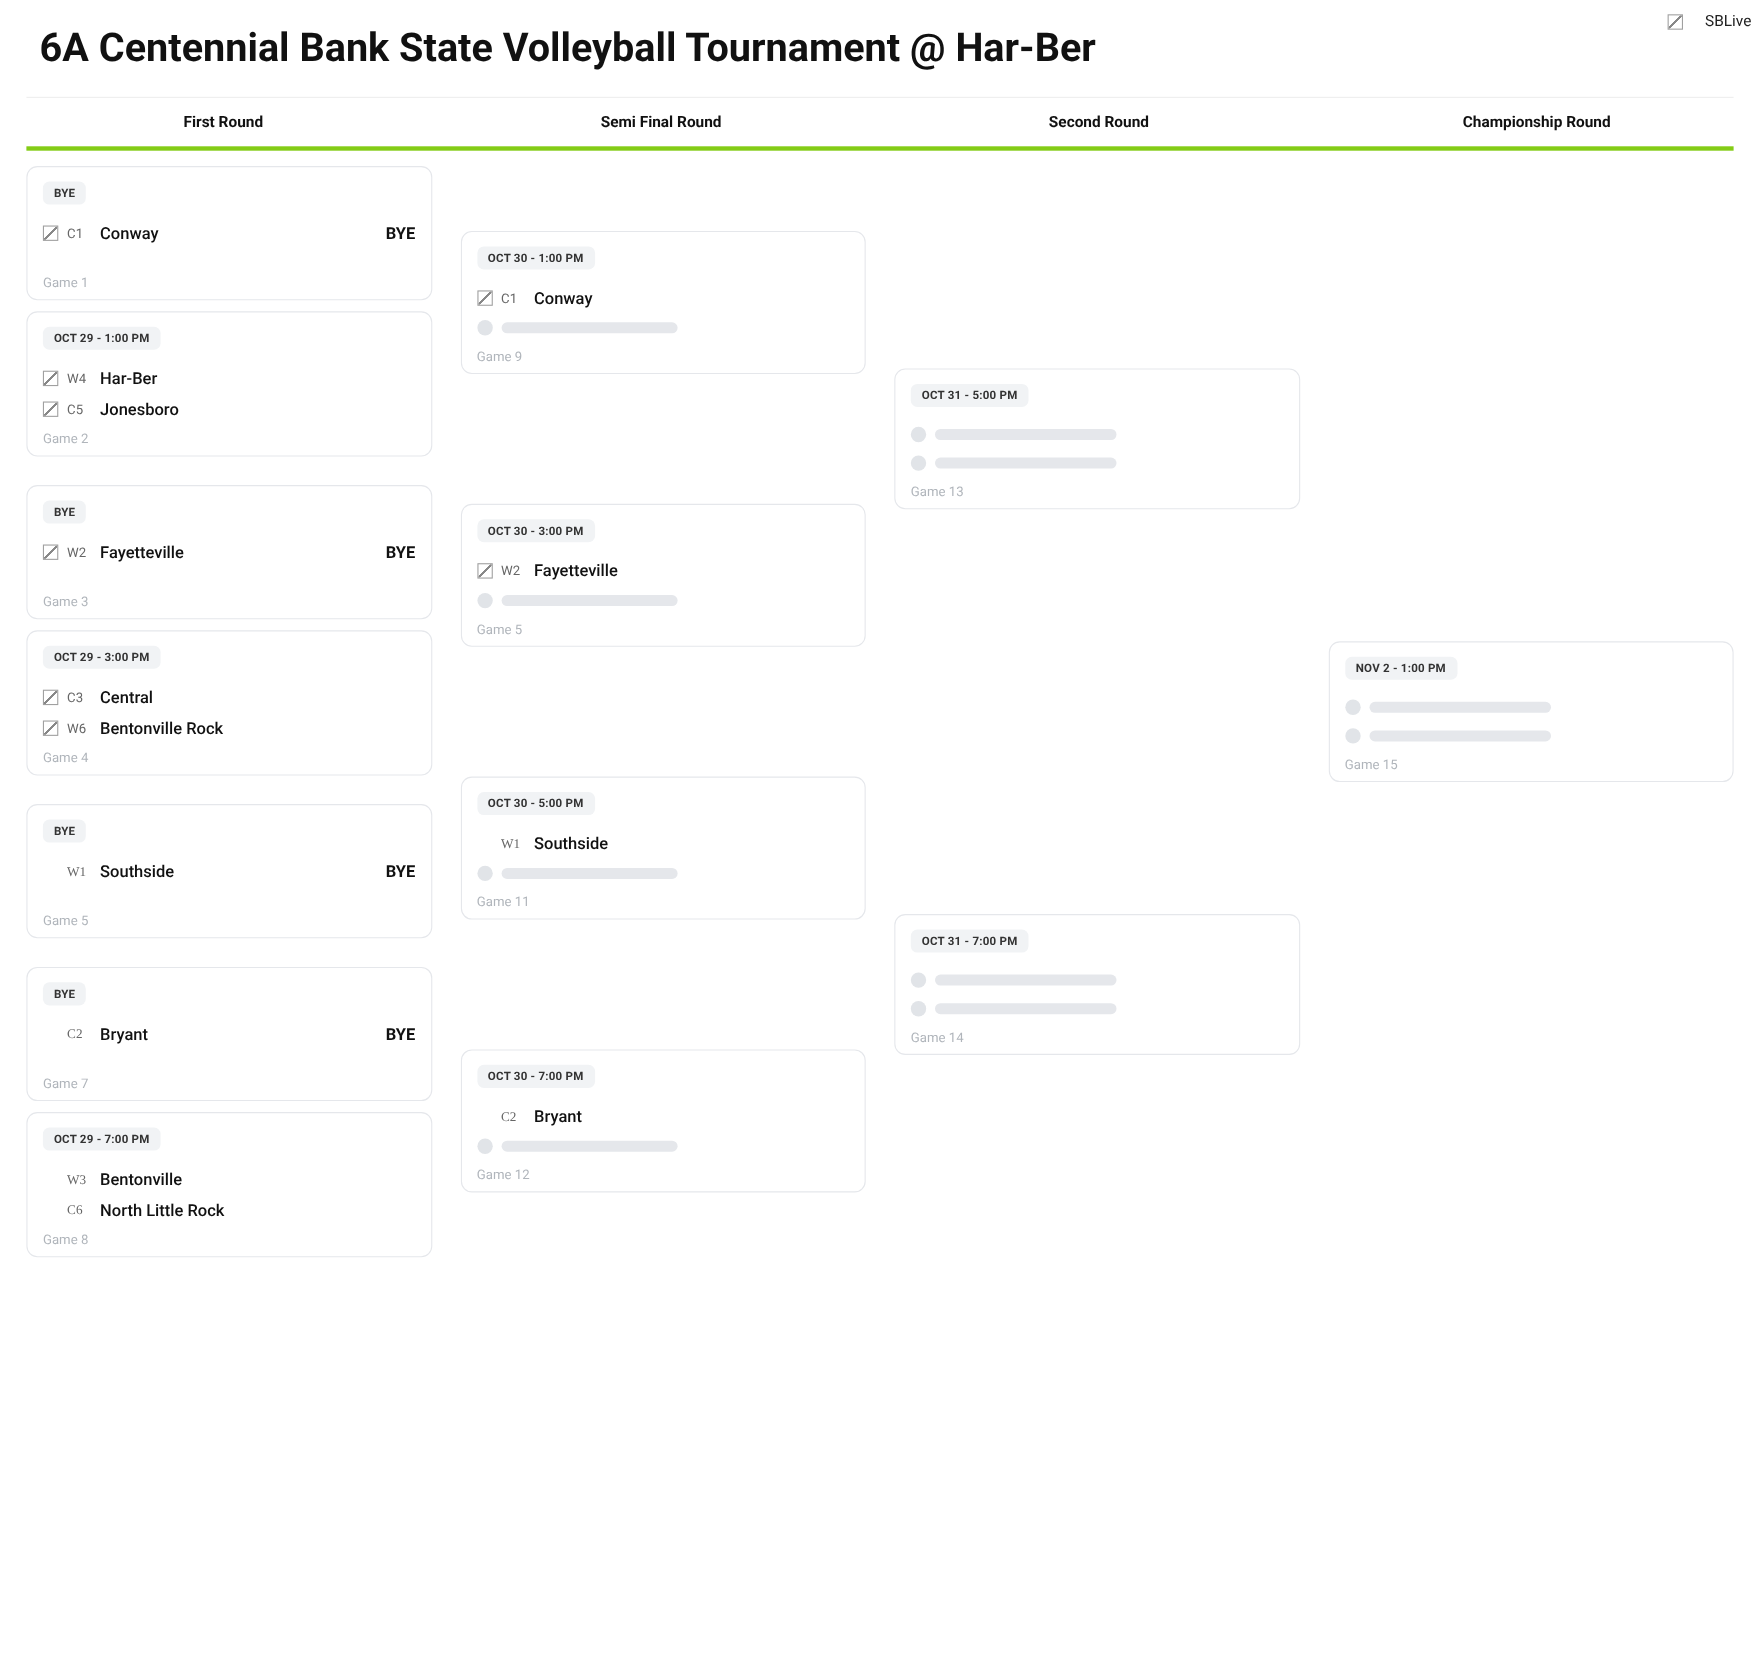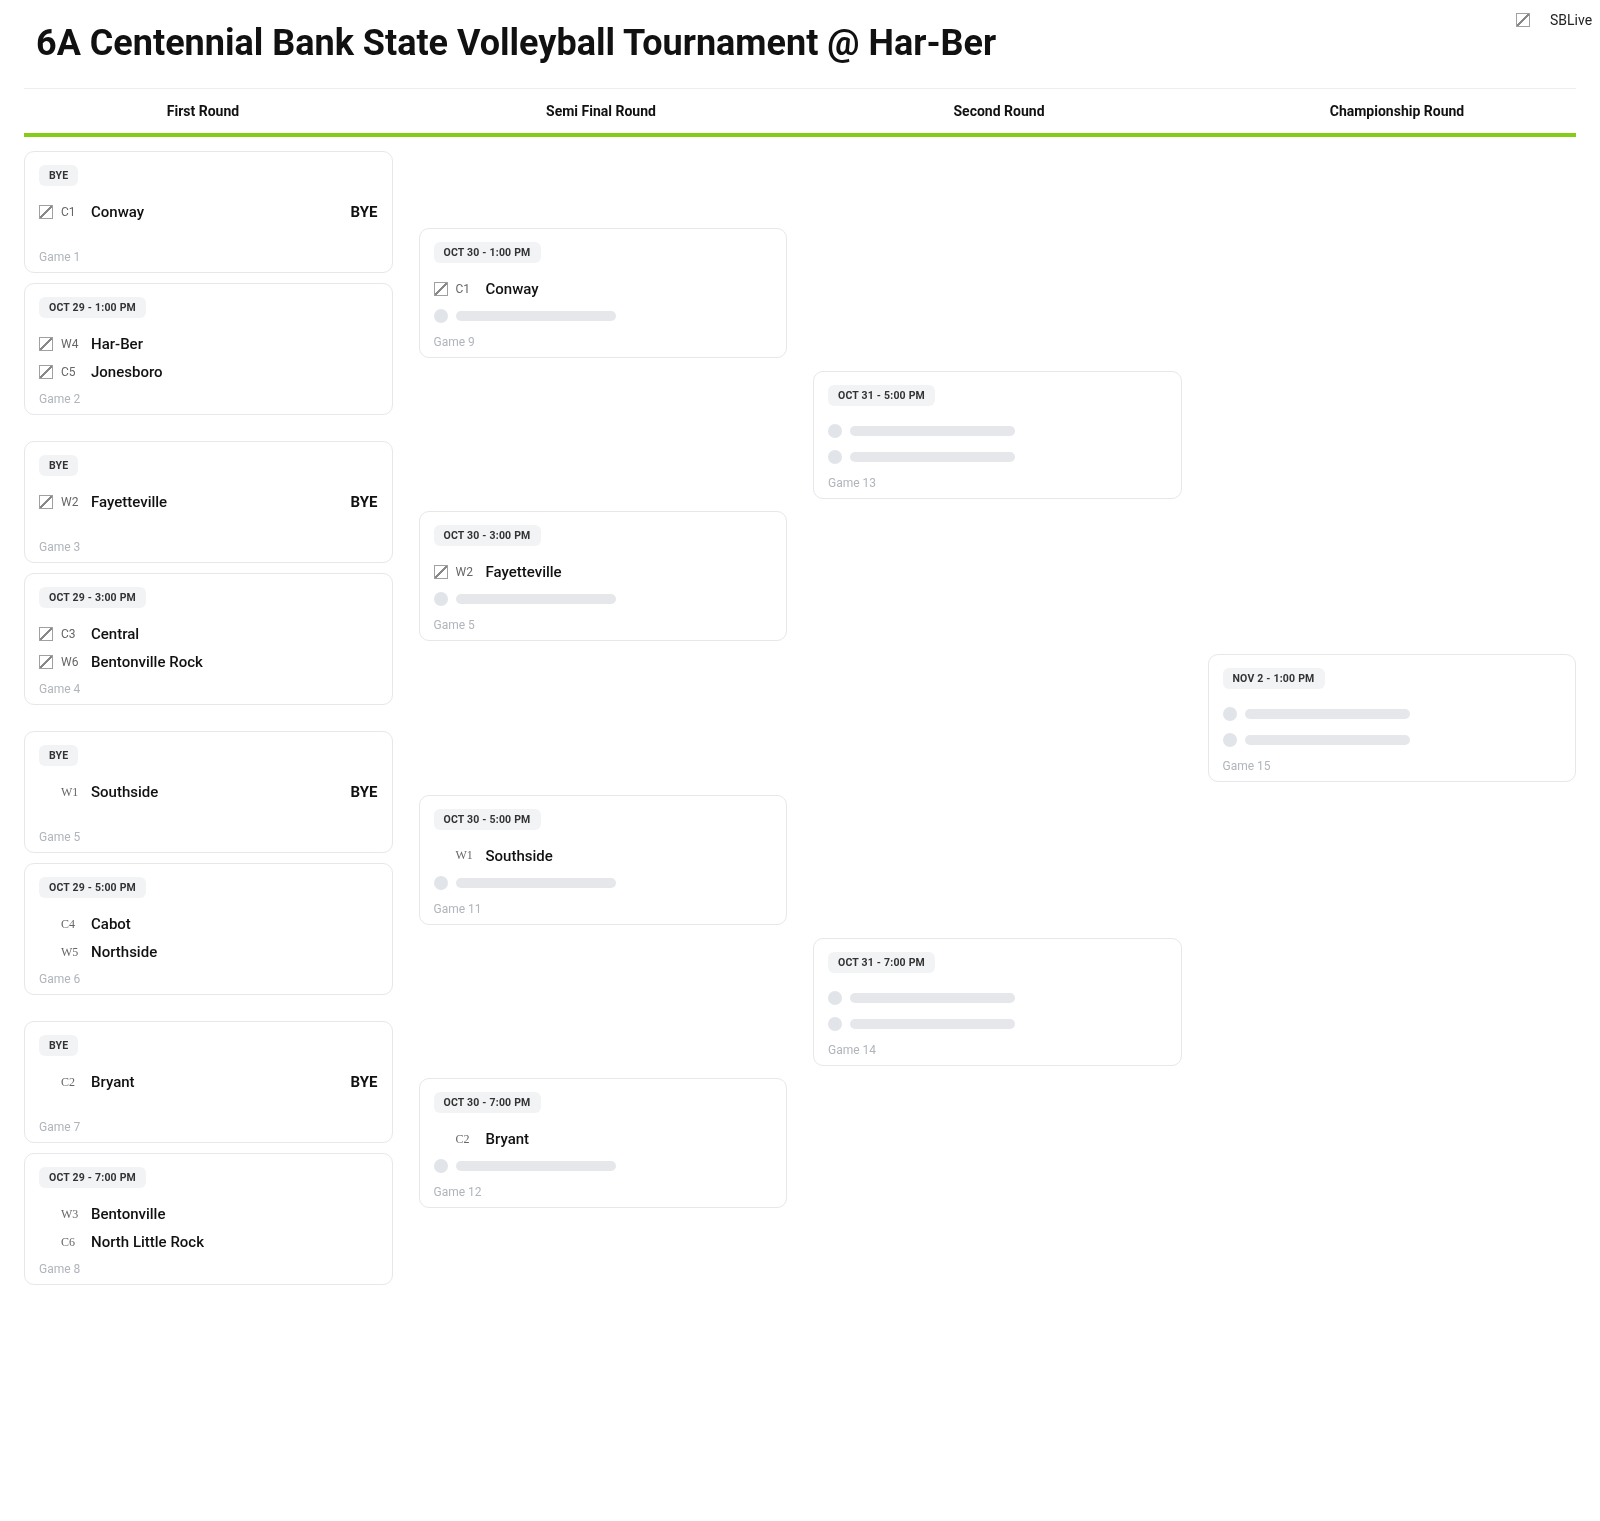--- a/index.html
+++ b/index.html
@@ -214,32 +214,20 @@
     <div class="group pair gap-large no-img-pad">
       <div class="card">
         <span class="badge">BYE</span>
         <div class="team-row">
             <span class="seed">W1</span>
             <span class="team-name">Southside</span>
             <span class="score">BYE</span>
           </div>
         <div class="spacer-18"></div>
         <div class="game-num">Game 5</div>
-      </div>
-      <div class="card">
-        <span class="badge">OCT 29 - 5:00 PM</span>
-        <div class="team-row">
-            <span class="seed">C4</span>
-            <span class="team-name">Cabot</span>
-          </div>
-        <div class="team-row">
-            <span class="seed">W5</span>
-            <span class="team-name">Northside</span>
-          </div>
-        <div class="game-num">Game 6</div>
       </div>
     </div>
 
     <div class="group pair no-img-pad">
       <div class="card">
         <span class="badge">BYE</span>
         <div class="team-row">
             <span class="seed">C2</span>
             <span class="team-name">Bryant</span>
             <span class="score">BYE</span>

